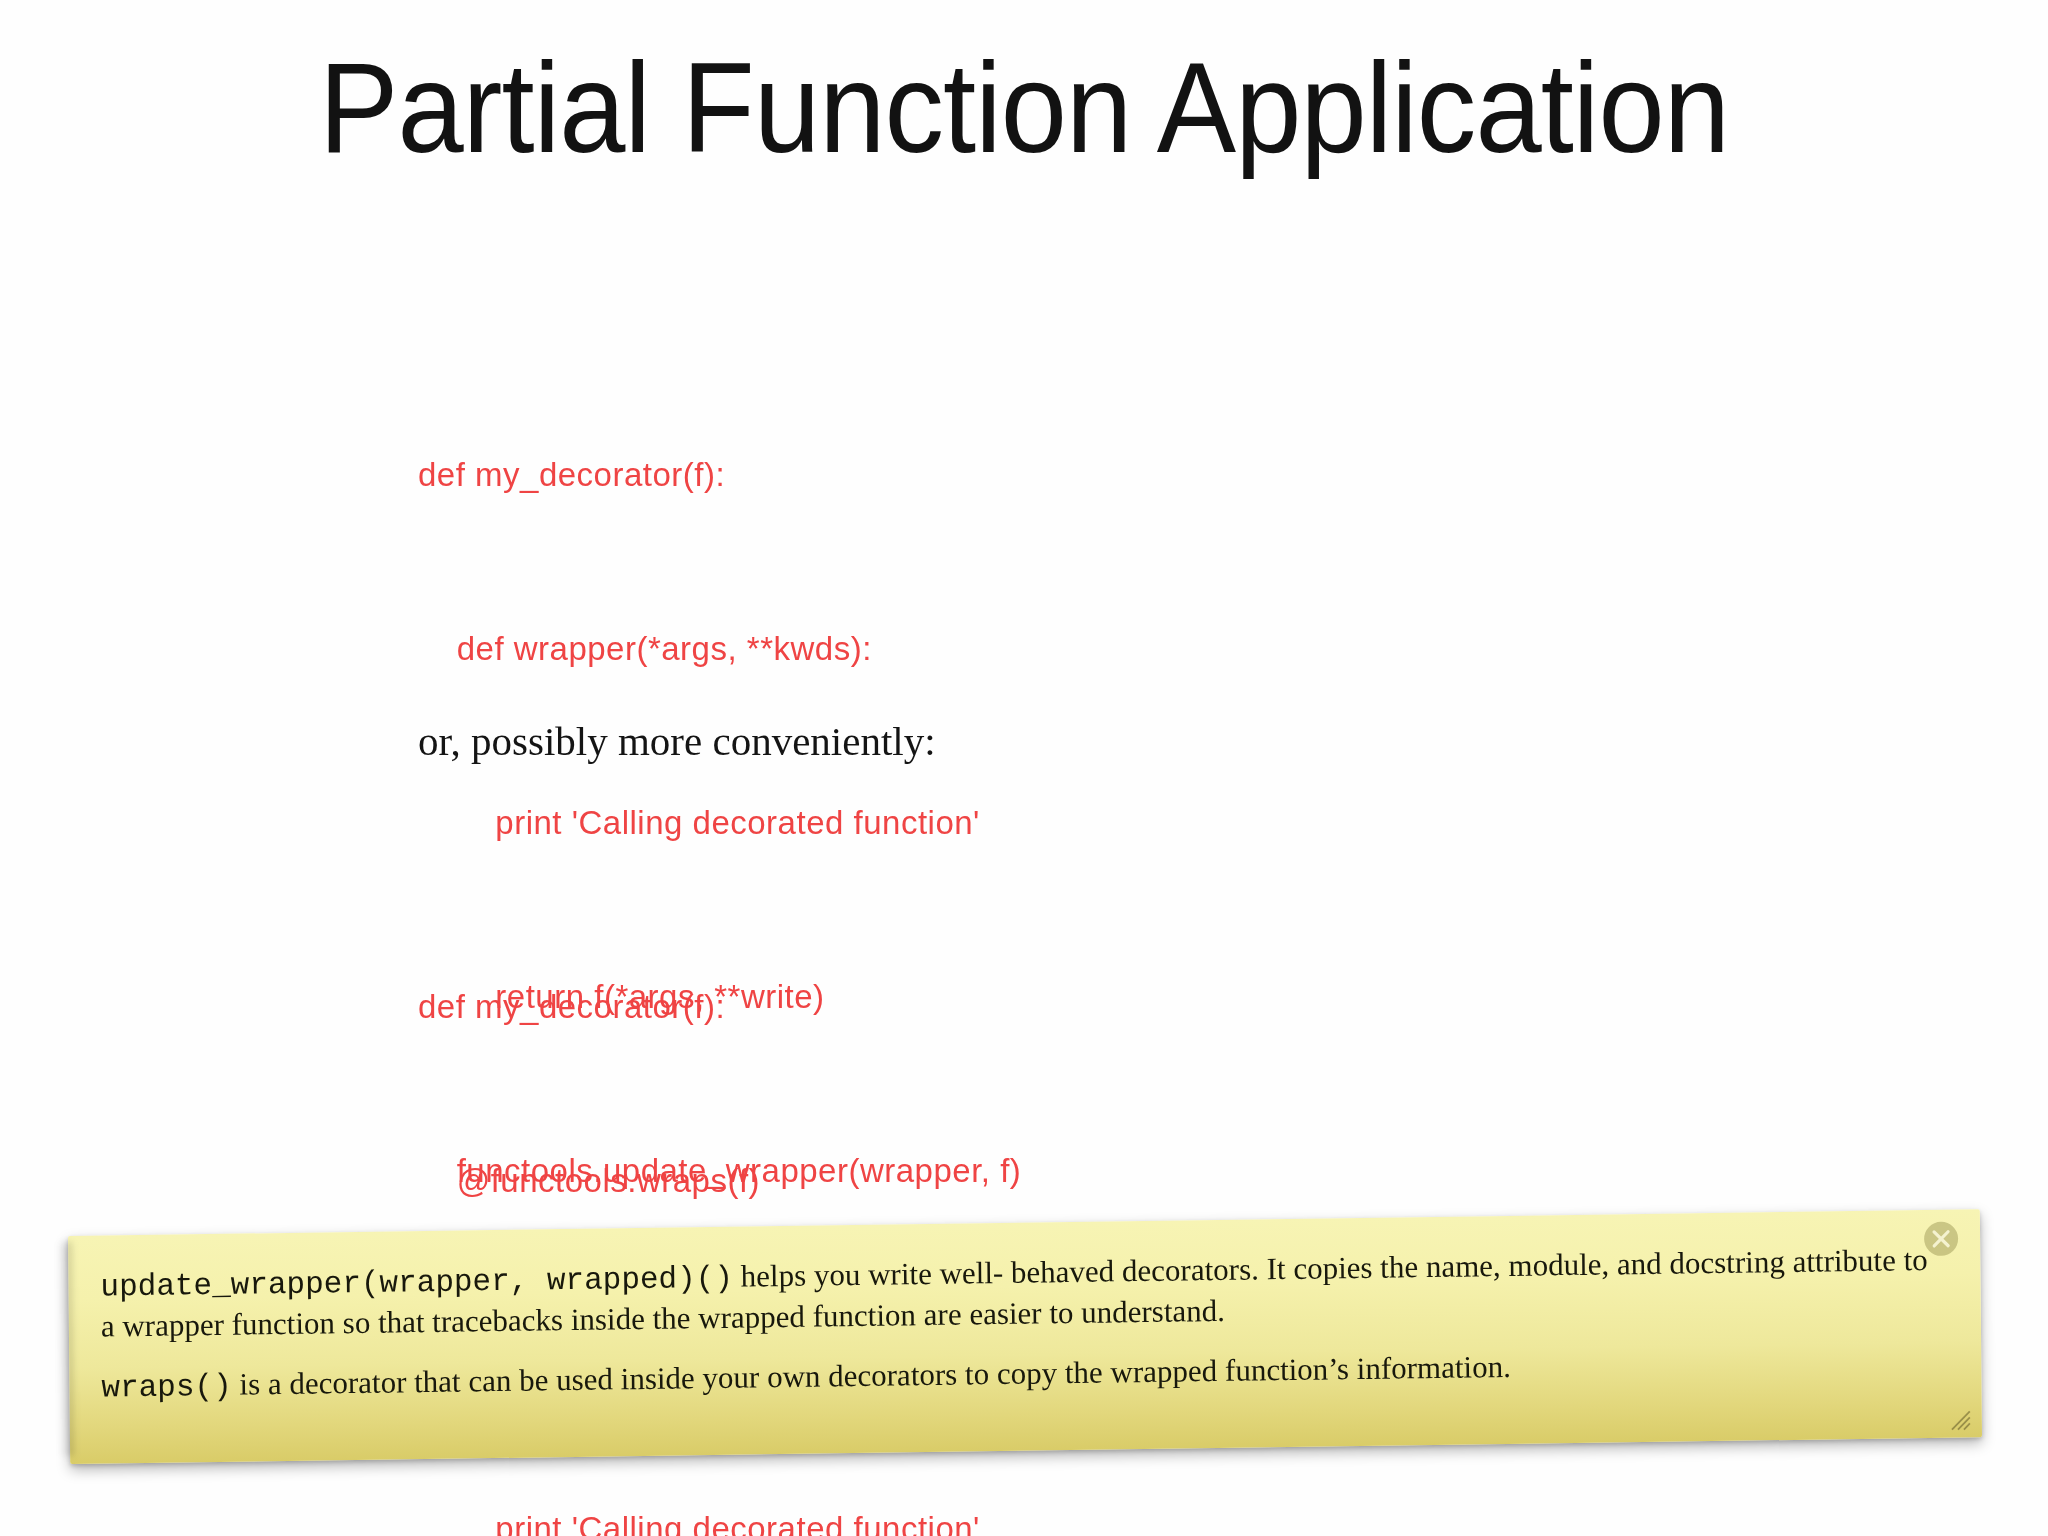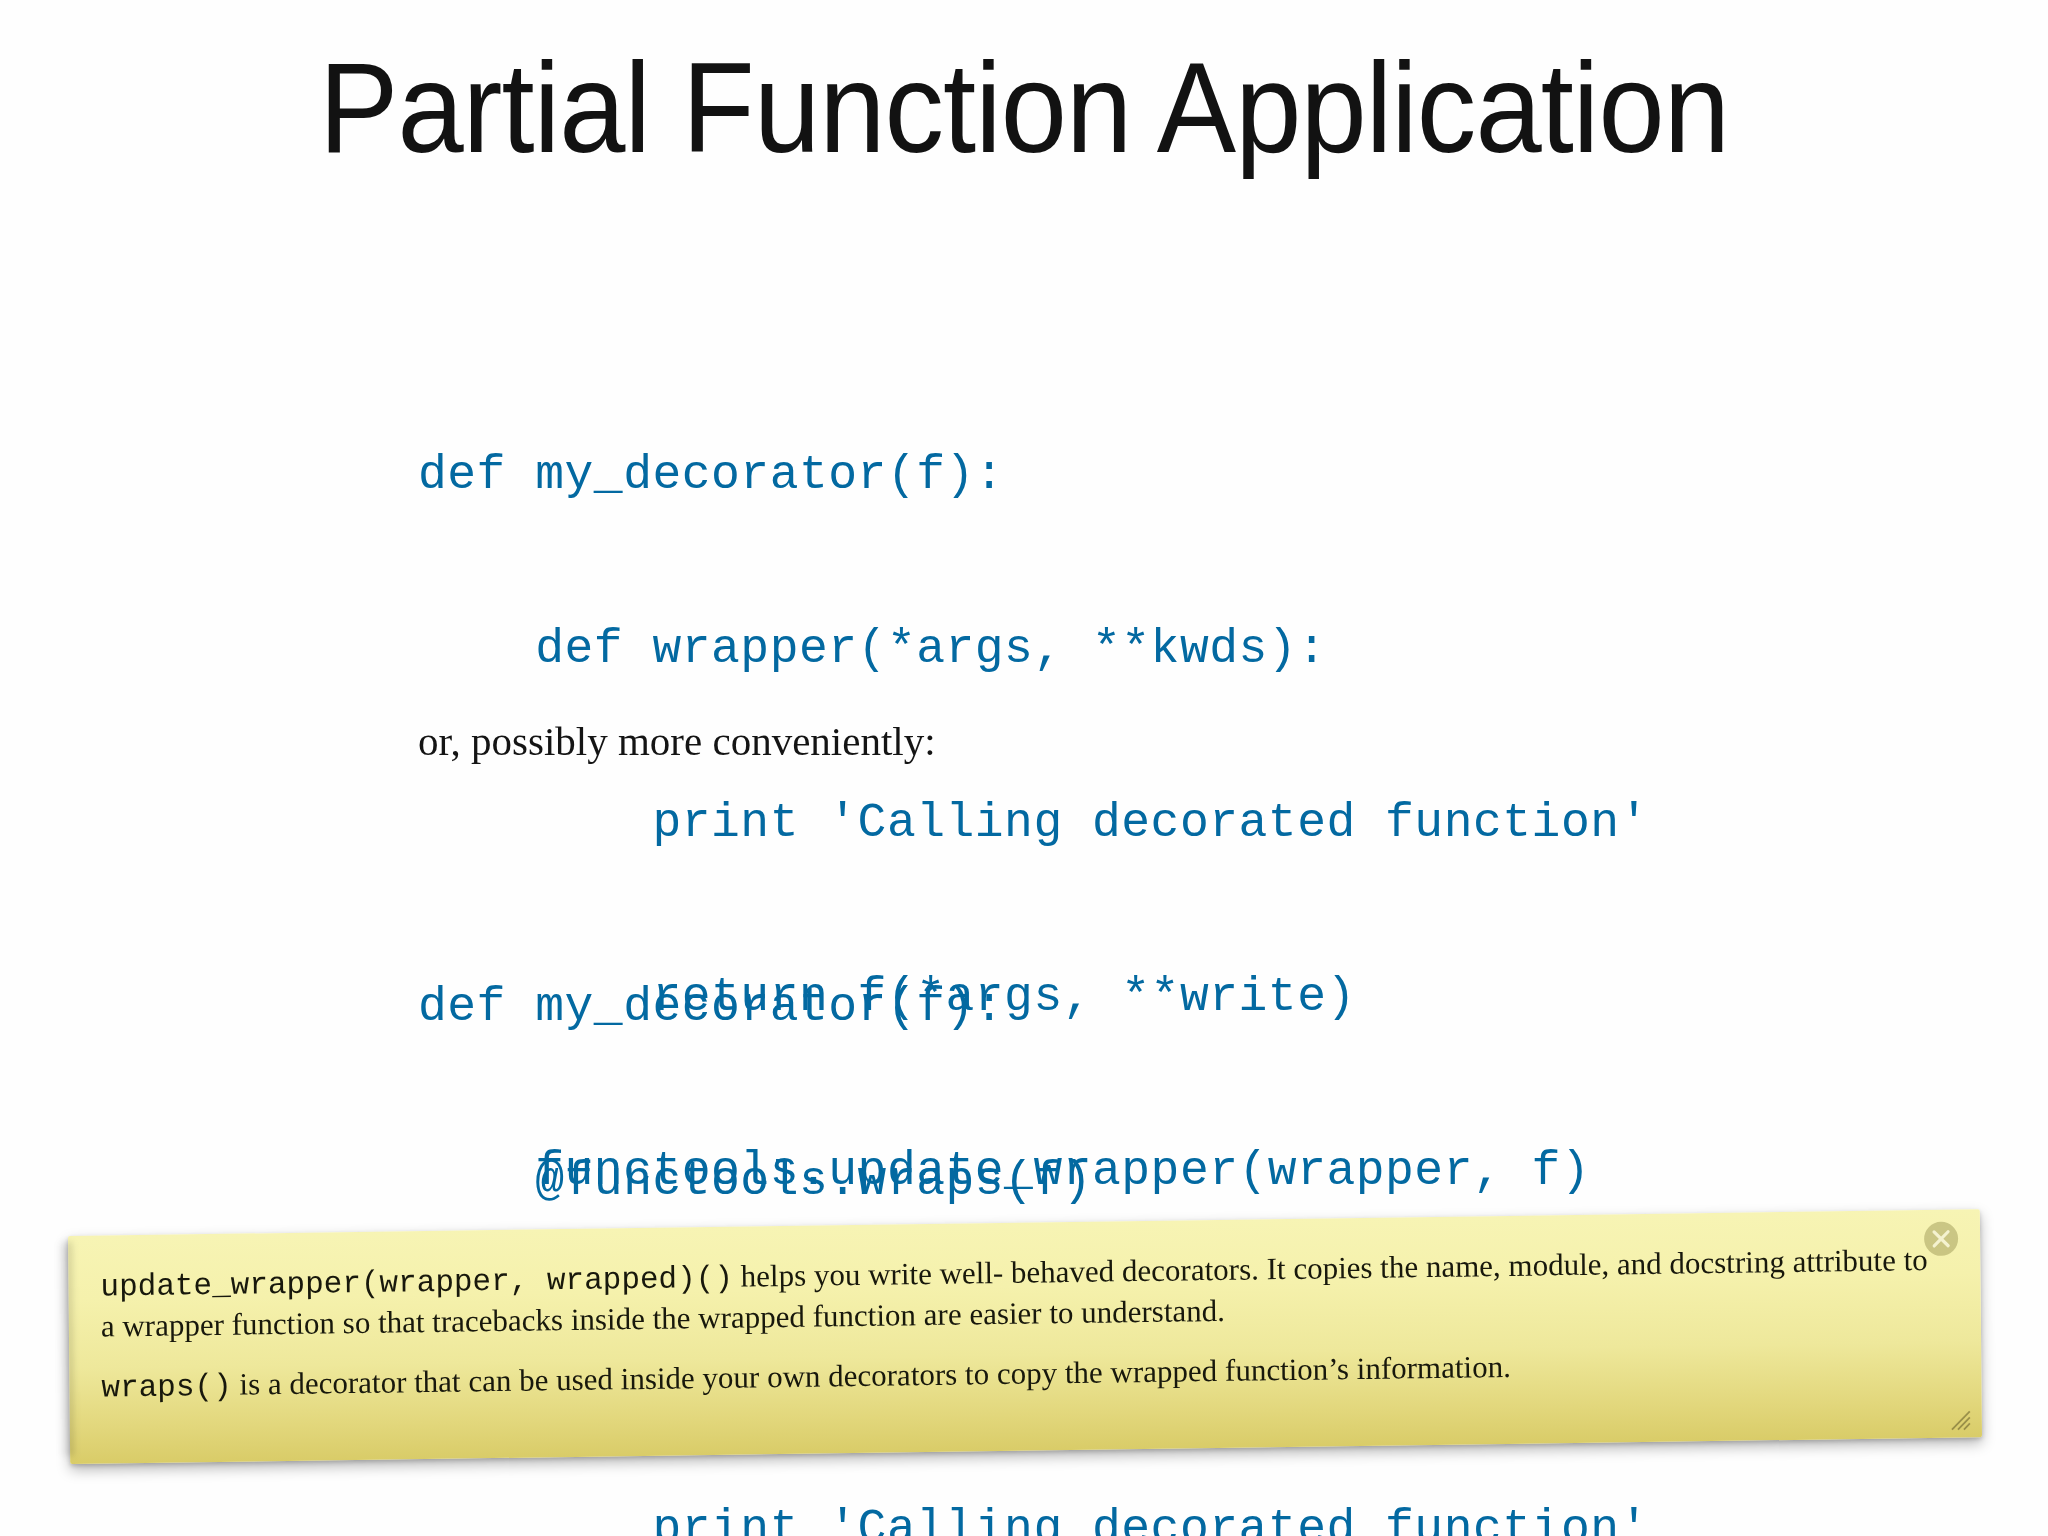--- a/index.html
+++ b/index.html
@@ -31,24 +31,24 @@
     letter-spacing: -1px;
     color: #121212;
     transform: scaleX(0.93);
     transform-origin: center top;
     white-space: nowrap;
   }
 
   
   .code-block {
     position: absolute;
-    font-family: Liberation Mono, monospace;
-    font-size: 48px;
+    font-family: Liberation Sans, sans-serif;
+    font-size: 33px;
     line-height: 58px;
-    color: #0369a1;
+    color: #ef4444;
     white-space: pre;
     letter-spacing: 0.5px;
   }
   #code-block-1 { left: 418px; top: 330px; }
   #code-block-2 { left: 418px; top: 862px; }
   .code-line { white-space: pre; display: block; }
 
   
   #prose-note {
     position: absolute;

